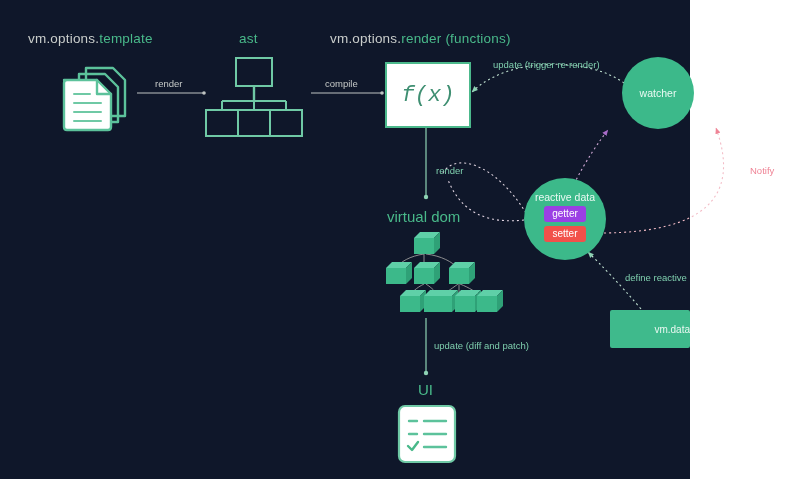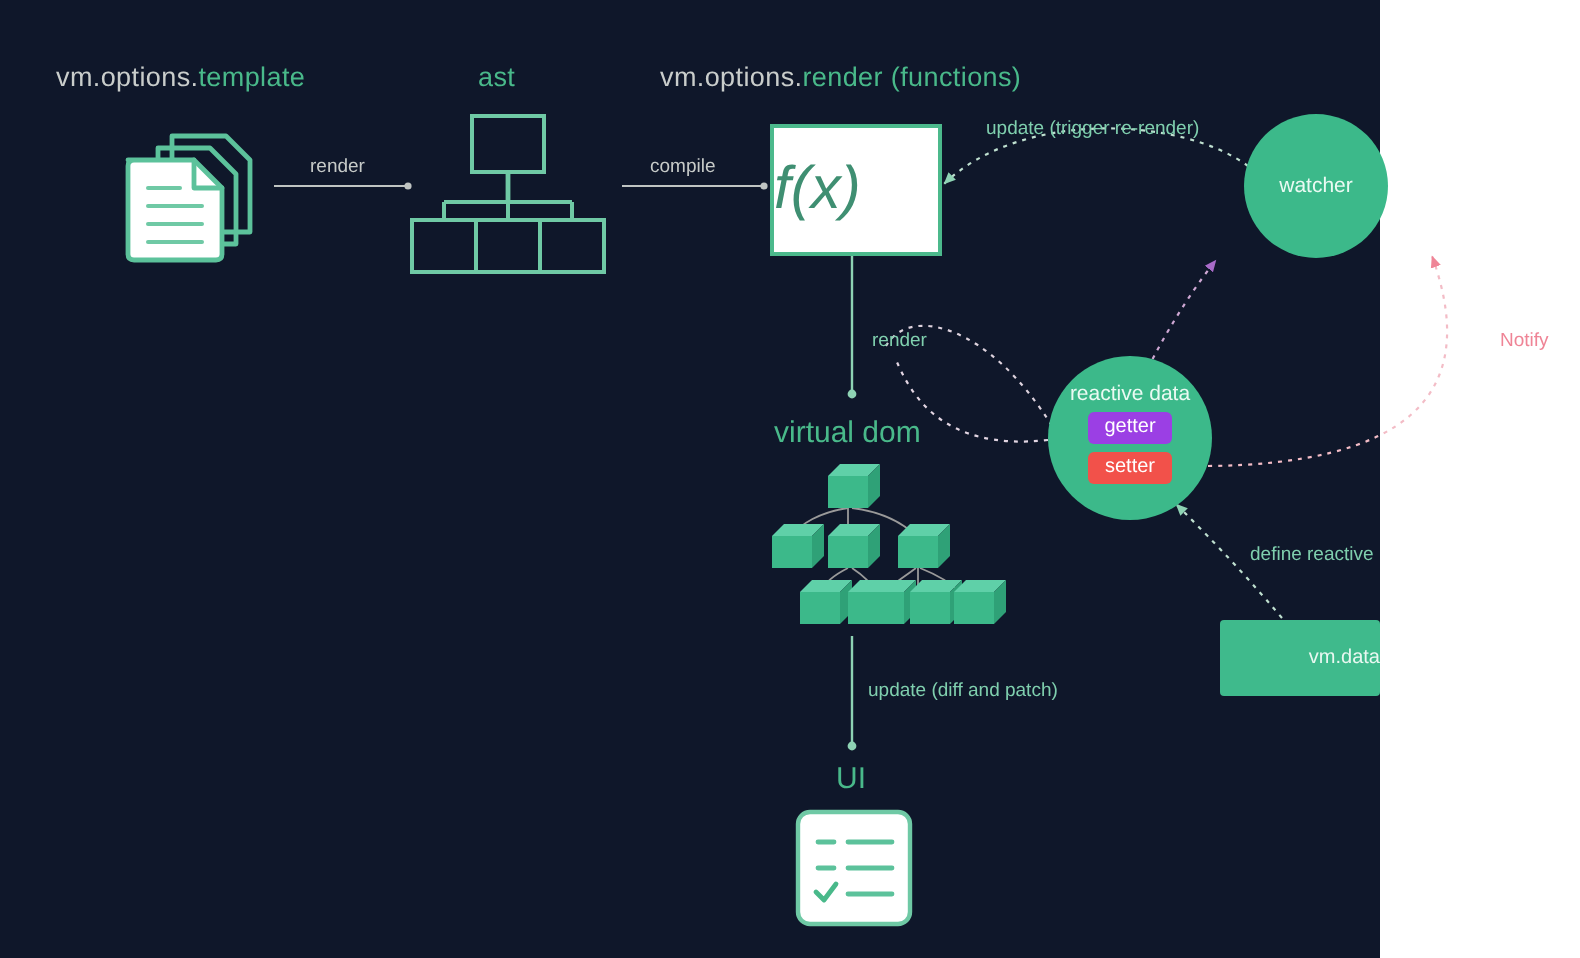--- a/index.html
+++ b/index.html
@@ -18,22 +18,22 @@
   .edgelbl{position:absolute;font-size:9.5px;color:#c6cac8;white-space:nowrap;}
   .edgelbl.green{color:#7fcfae;}
   .edgelbl.mauve{color:#c49ac6;text-align:center;line-height:12px;}
   .edgelbl.pink{color:#ef8496;padding-left:28px;}
 
   .bigtxt{position:absolute;font-size:15px;color:#49b98a;white-space:nowrap;}
 
   
   .fxbox{position:absolute;border:2px solid #4cb98c;background:#fff;}
   .fxbox span{position:absolute;left:0;right:0;top:50%;transform:translateY(-50%);
-       font-family:Liberation Sans, sans-serif;font-style:italic;
-       font-size:30px;color:#3f8f72;}
+       text-align:center;font-family:Liberation Mono, monospace;font-style:italic;
+       font-size:22px;color:#3f8f72;}
 
   
   .circ{position:absolute;border-radius:50%;background:#3cb98a;}
   .circ .cap{position:absolute;left:0;right:0;text-align:center;color:#eafaf3;
        font-size:10.5px;white-space:nowrap;}
 
   .chip{position:absolute;border-radius:3px;color:#fff;font-size:10px;
         text-align:center;line-height:16px;height:16px;}
   .chip.getter{background:#9b3fe4;}
   .chip.setter{background:#f2514a;}

